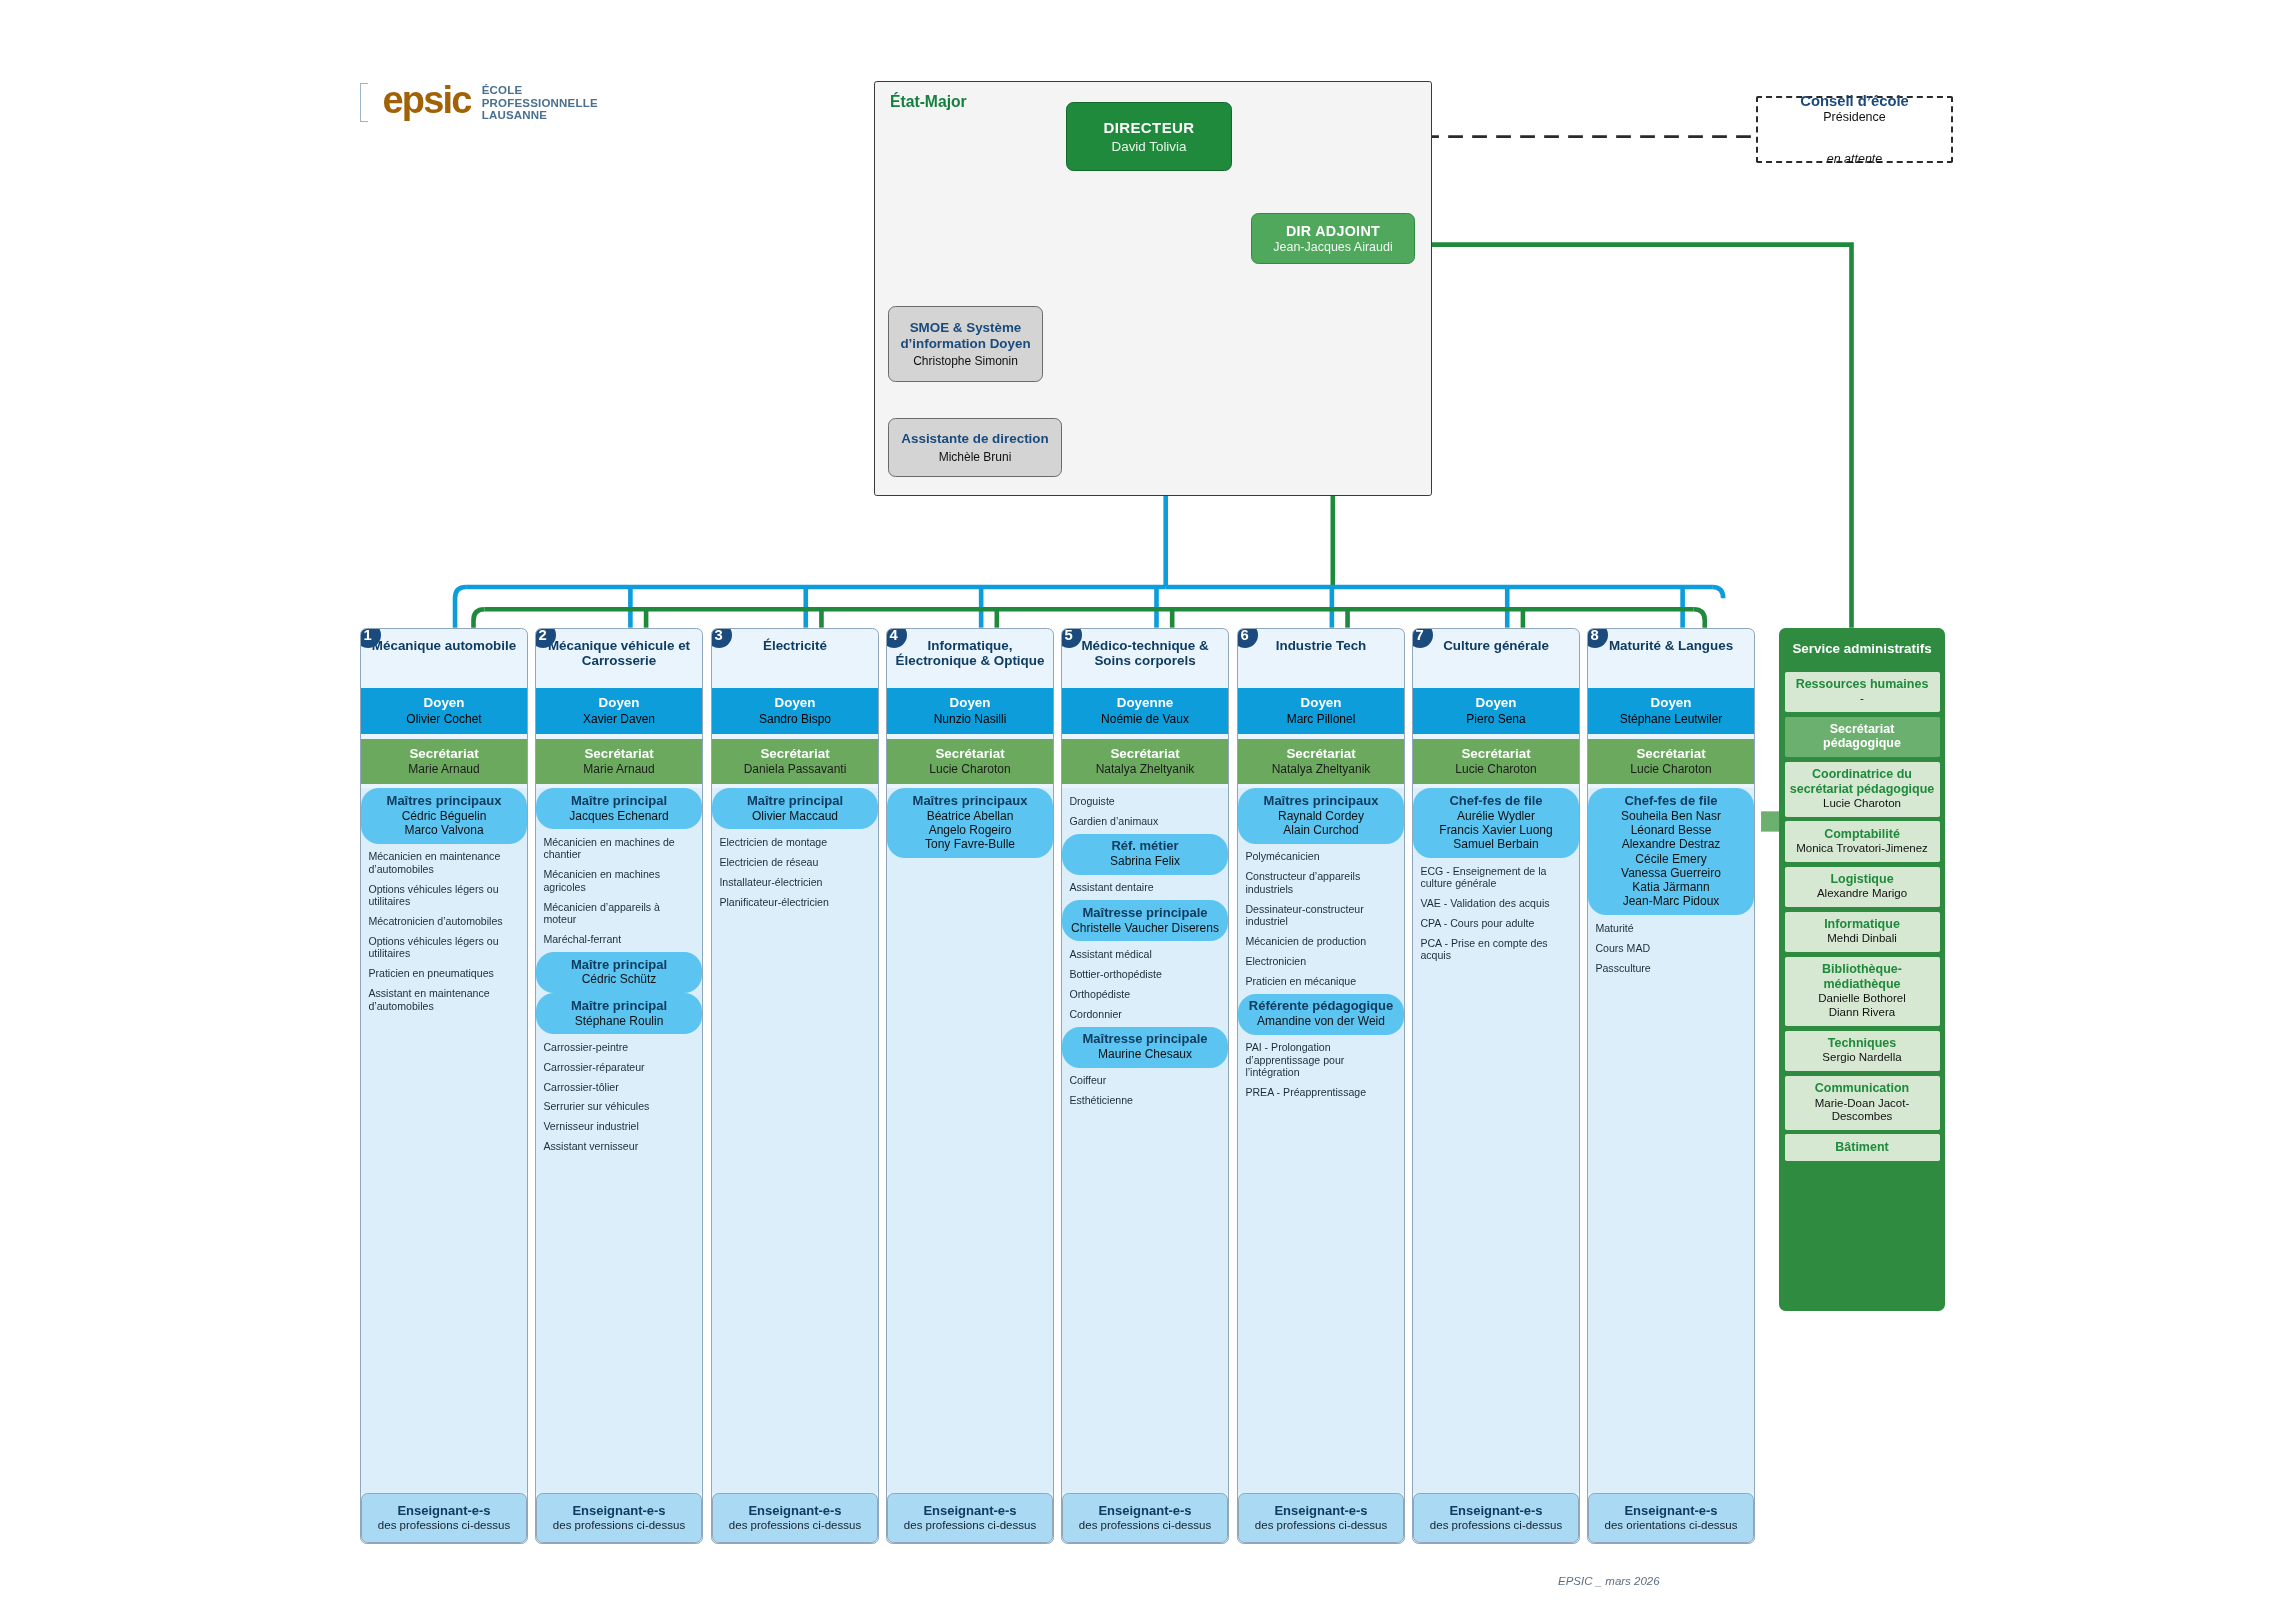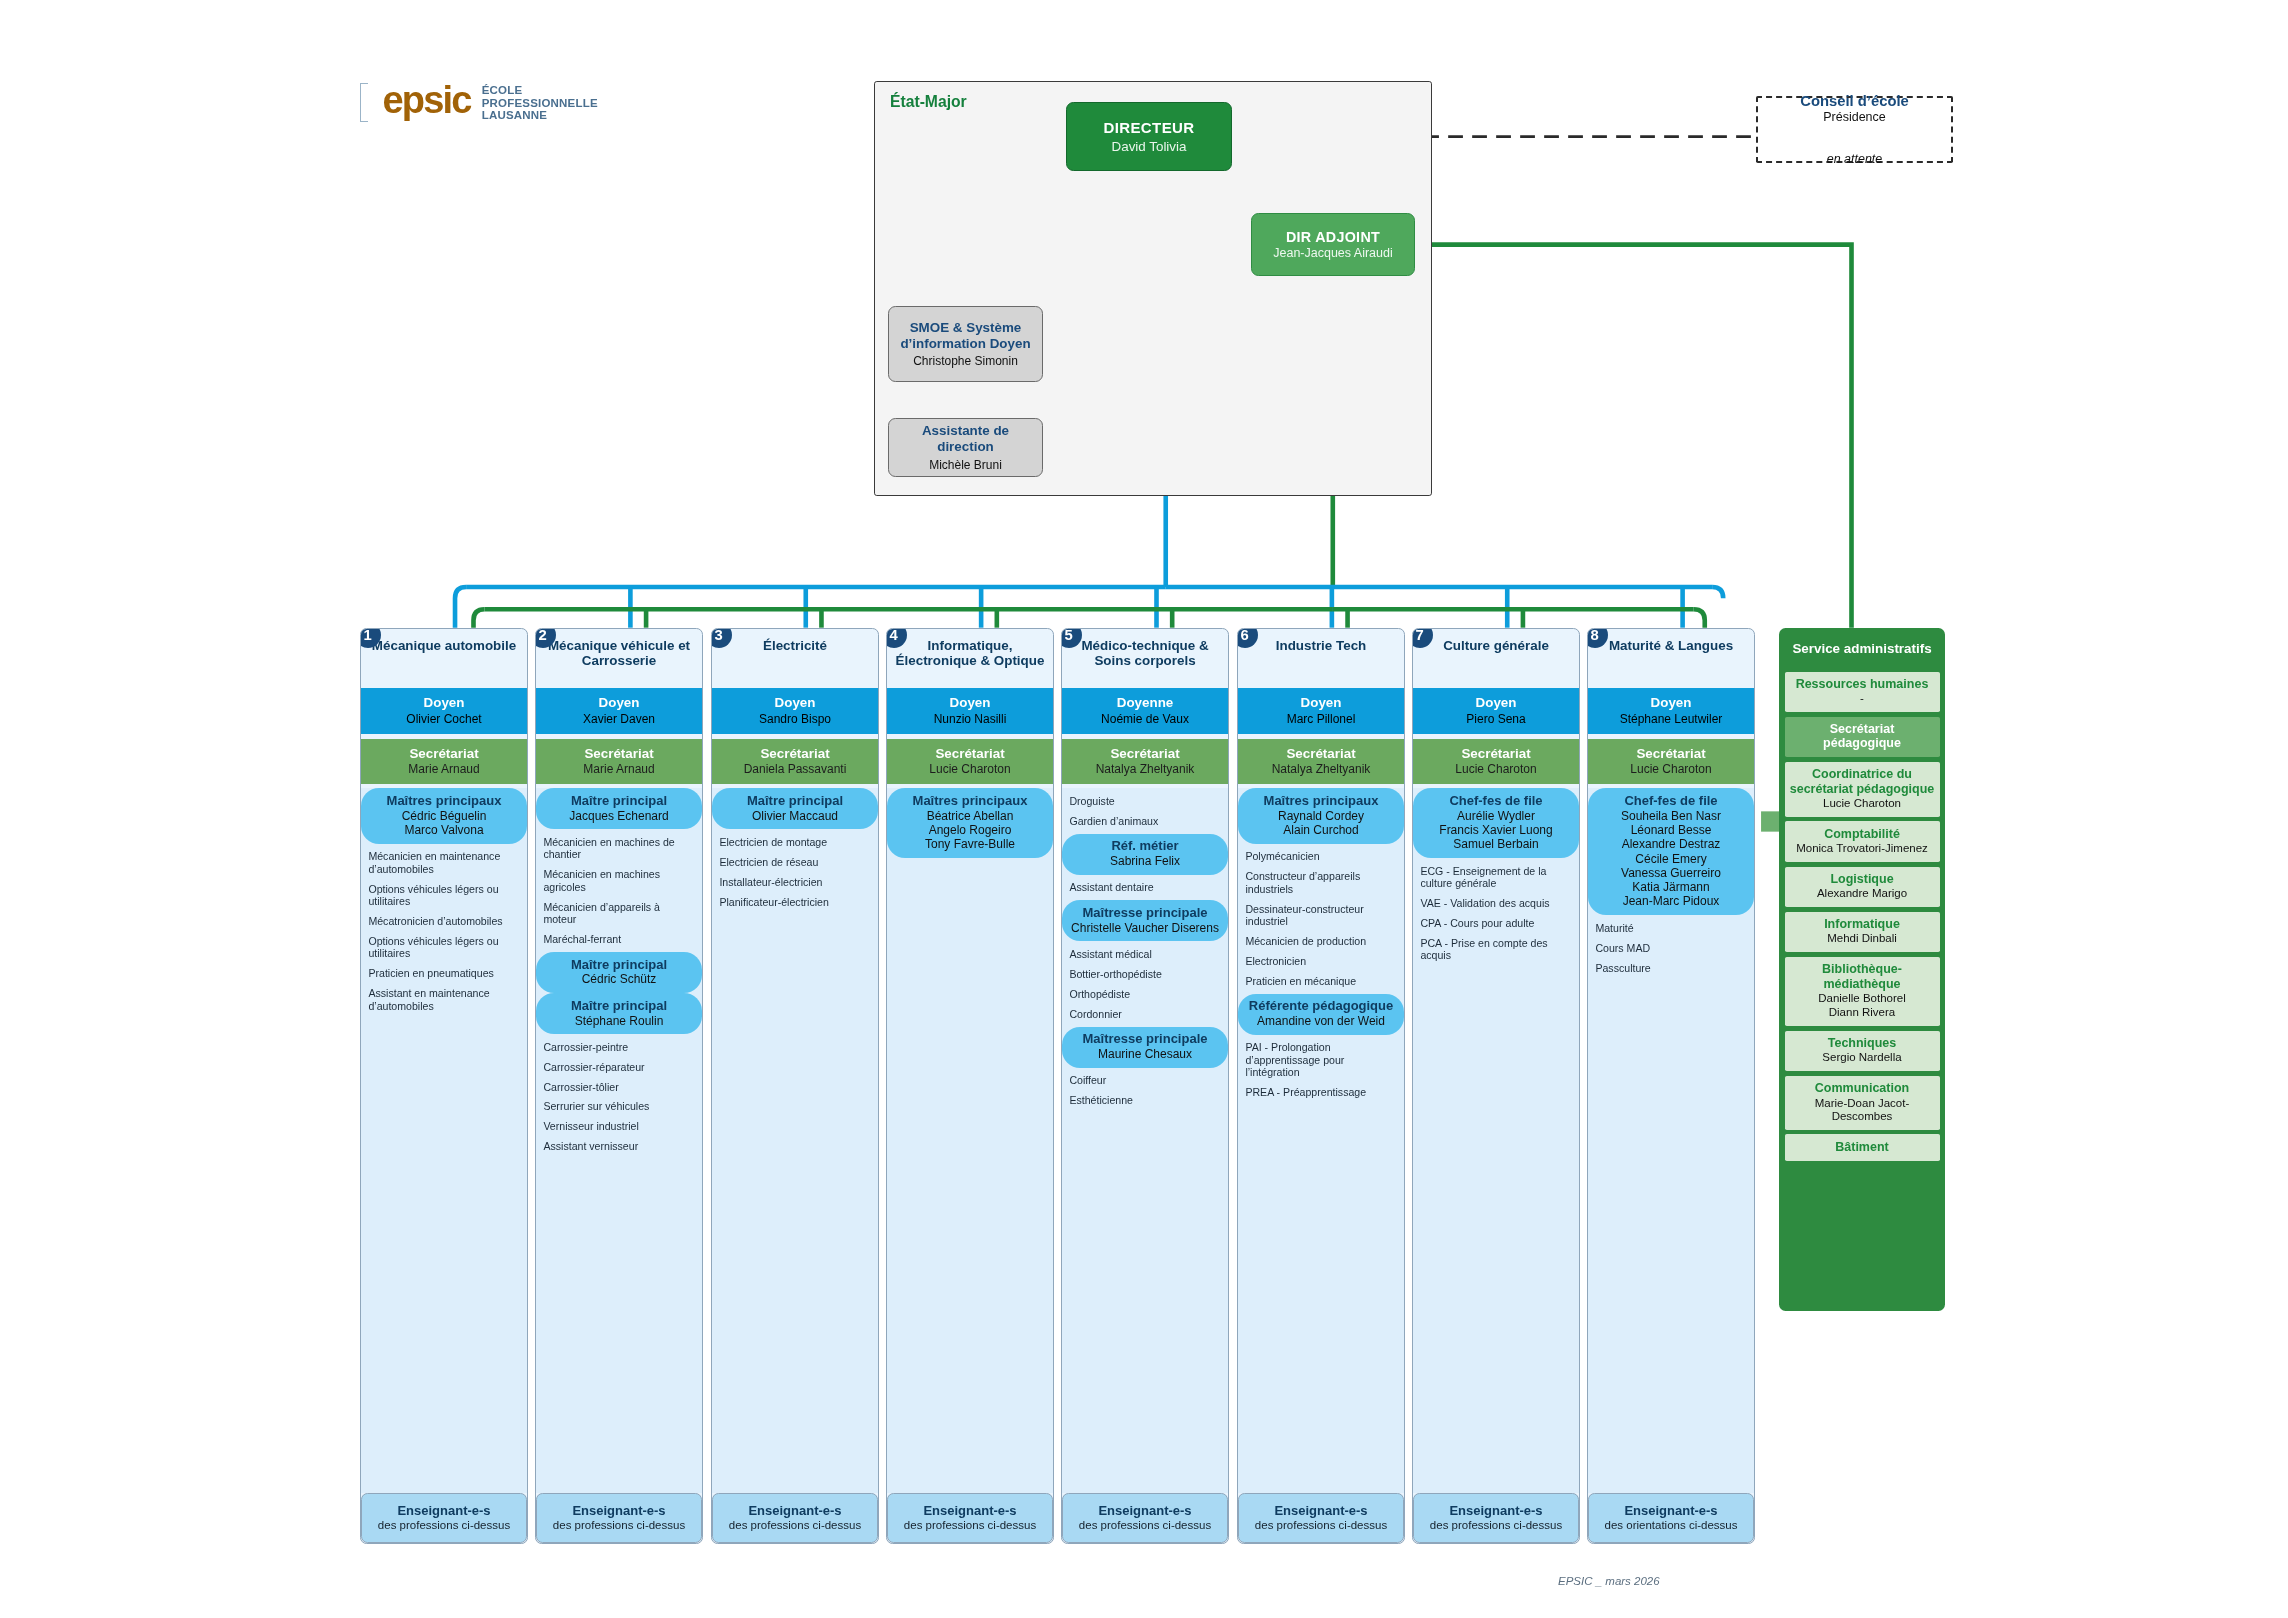--- a/index.html
+++ b/index.html
@@ -27,31 +27,31 @@
   .etatmajor-title{position:absolute;left:15px;top:11px;font-size:15.7px;font-weight:bold;color:#15803d;}
 
   .node{position:absolute;border-radius:7.4px;box-sizing:border-box;text-align:center;}
   .node .t{font-weight:bold;}
 
   .n-directeur{left:1066px;top:102px;width:166px;height:69px;background:#1f8a3b;border:1.8px solid #13682c;
     display:flex;flex-direction:column;align-items:center;justify-content:center;color:#fff;}
   .n-directeur .t{font-size:15px;letter-spacing:0.4px;}
   .n-directeur .s{font-size:13.4px;margin-top:2.8px;color:#eaf6ec;}
 
-  .n-diradj{left:1251px;top:213px;width:164px;height:63px;background:#4fa85c;border:1.8px solid #2f8c43;
+  .n-diradj{left:1251px;top:213px;width:164px;height:51px;background:#4fa85c;border:1.8px solid #2f8c43;
     display:flex;flex-direction:column;align-items:center;justify-content:center;color:#fff;}
   .n-diradj .t{font-size:14.3px;letter-spacing:0.3px;}
   .n-diradj .s{font-size:12.5px;margin-top:1.8px;color:#eef8f0;}
 
   .n-grey{background:#d4d4d4;border:1.8px solid #6a6a6a;display:flex;flex-direction:column;
     align-items:center;justify-content:center;padding:3.7px 7.4px;}
   .n-grey .t{font-size:13.4px;color:#1a4b7c;line-height:15.7px;}
   .n-grey .s{font-size:12px;color:#111;margin-top:2.8px;}
   .n-smoe{left:888px;top:306px;width:155px;height:76px;}
-  .n-assist{left:888px;top:418px;width:155px;height:59px;}
+  .n-assist{left:888px;top:418px;width:174px;height:59px;}
 
   .n-conseil{left:1756px;top:96px;width:197px;height:67px;background:#ffffff;
     border:2.8px dashed #2a2a2a;border-radius:1.8px;display:flex;flex-direction:column;
     align-items:center;justify-content:center;}
   .n-conseil .t{font-size:14.8px;color:#1a4b7c;}
   .n-conseil .s{font-size:12.5px;color:#111;margin-top:1.8px;}
   .n-conseil .s2{font-size:12.5px;color:#111;font-style:italic;margin-top:28px;}
 
   
   .wires{position:absolute;left:0;top:0;width:2289px;height:1619px;pointer-events:none;}

